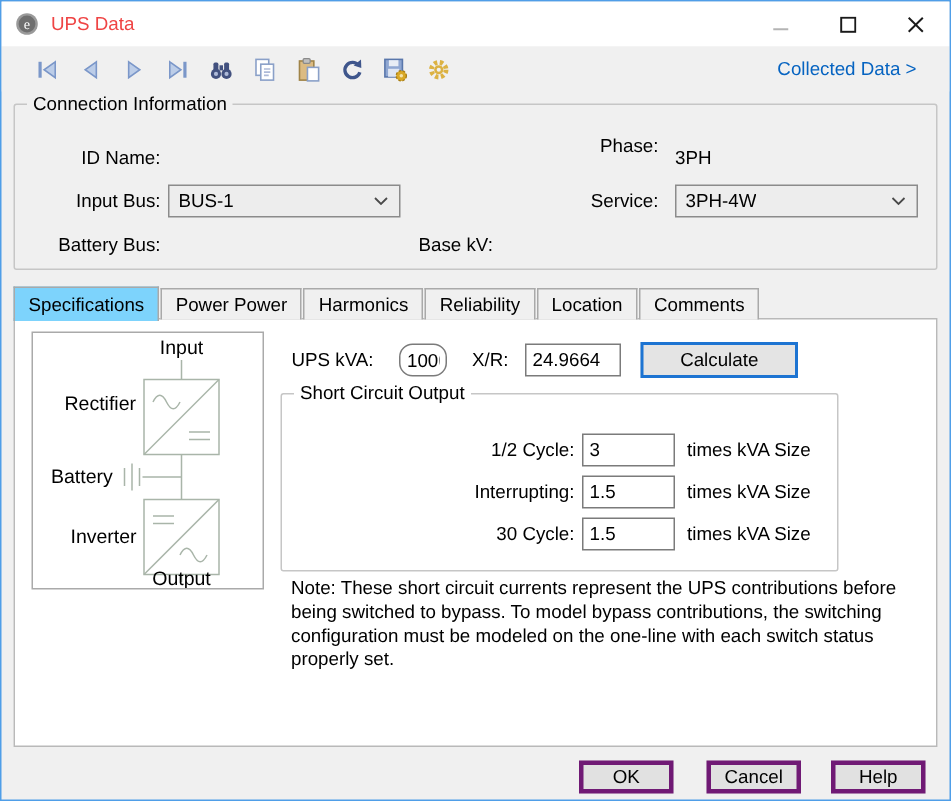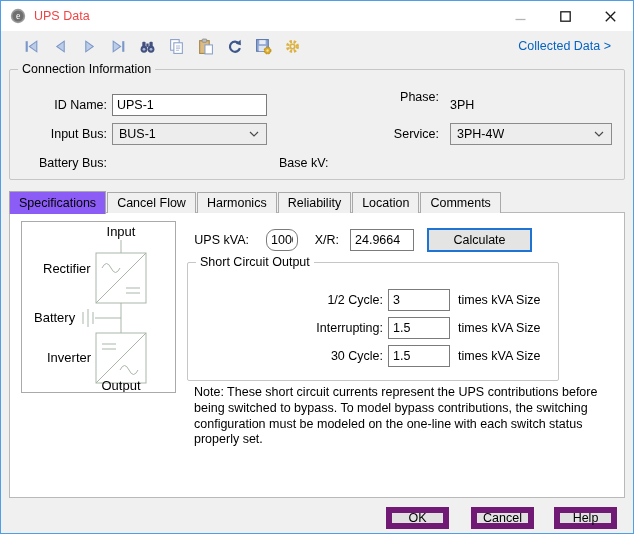--- a/index.html
+++ b/index.html
@@ -54,33 +54,33 @@
   }
   .combo .cv { white-space:nowrap; overflow:hidden; }
 
   
   .tabs { position:absolute; left:8px; top:189px; height:23px; display:flex; align-items:flex-end; z-index:2; }
   .tab {
     height:21px; background:#f0f0f0; border:1px solid #a9a9a9; border-bottom:none;
     display:flex; align-items:center; padding:0 9px; margin-right:1px;
     font-size:12.5px; color:#000; cursor:default;
   }
-  .tab.active { height:23px; background:#8b5cf6; position:relative; z-index:3; margin-bottom:-1px; }
+  .tab.active { height:23px; background:#7dd3fc; position:relative; z-index:3; margin-bottom:-1px; }
 
   .tabpage {
     position:absolute; left:8px; top:211px; width:616px; height:286px;
     background:#ffffff; border:1px solid #b9b9b9; z-index:1;
   }
 
   
   .diagram { position:absolute; left:11px; top:8px; width:155px; height:172px; border:1px solid #aaaaaa; background:#fff; }
 
   
   .btn {
-    position:absolute; height:22px; background:#e1e1e1; border:6px solid #701a75;
+    position:absolute; height:22px; background:#e1e1e1; border:3px solid #701a75;
     font-family:"Liberation Sans", sans-serif; font-size:12.5px; color:#000;
     display:flex; align-items:center; justify-content:center; cursor:default;
   }
   .btn-calc {
     position:absolute; height:24px; background:#e4e4e4; border:2px solid #1d74d2;
     font-family:"Liberation Sans", sans-serif; font-size:12.5px; color:#000;
     display:flex; align-items:center; justify-content:center; cursor:default;
   }
 
   .note { position:absolute; font-size:12.5px; line-height:1.26; color:#000; }
@@ -188,21 +188,20 @@
         <circle cx="8" cy="8" r="2.1" fill="none" stroke="#d9a826" stroke-width="1.6"></circle>
       </svg>
     </span>
     <a class="collected-link">Collected Data &gt;</a>
   </div>
 
   <div class="groupbox" style="left:8px; top:68px; width:616px; height:111px;">
     <span class="gb-legend">Connection Information</span>
 
     <span class="lbl r" style="left:0; top:24px; width:97px;">ID Name:</span>
-    <input class="txt" style="left: 102px; top: 24px; width: 155px;" value="UPS-1">
     <span class="lbl r" style="left:330px; top:16px; width:99px;">Phase:</span>
     <span class="lbl" style="left:440px; top:24px;">3PH</span>
 
     <span class="lbl r" style="left:0; top:53px; width:97px;">Input Bus:</span>
     <div class="combo" style="left:102px; top:53px; width:155px;">
       <span class="cv">BUS-1</span>
       <svg width="10" height="6">
           <polyline points="1,1 5,5 9,1" fill="none" stroke="#4a4a4a" stroke-width="1.2"></polyline>
         </svg>
     </div>
@@ -213,21 +212,21 @@
           <polyline points="1,1 5,5 9,1" fill="none" stroke="#4a4a4a" stroke-width="1.2"></polyline>
         </svg>
     </div>
 
     <span class="lbl r" style="left:0; top:82px; width:97px;">Battery Bus:</span>
     <span class="lbl" style="left:269px; top:82px;"><span>Base kV:</span>&nbsp;<span></span></span>
   </div>
 
   <div class="tabs">
     <div class="tab active">Specifications</div>
-    <div class="tab">Cancel Flow</div>
+    <div class="tab">Power Power</div>
     <div class="tab">Harmonics</div>
     <div class="tab">Reliability</div>
     <div class="tab">Location</div>
     <div class="tab">Comments</div>
   </div>
 
   <div class="tabpage">
 
     <div class="diagram">
       <svg width="153" height="170" viewBox="0 0 153 170">

